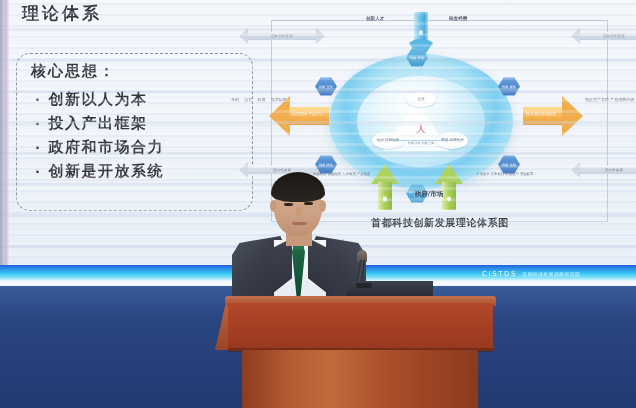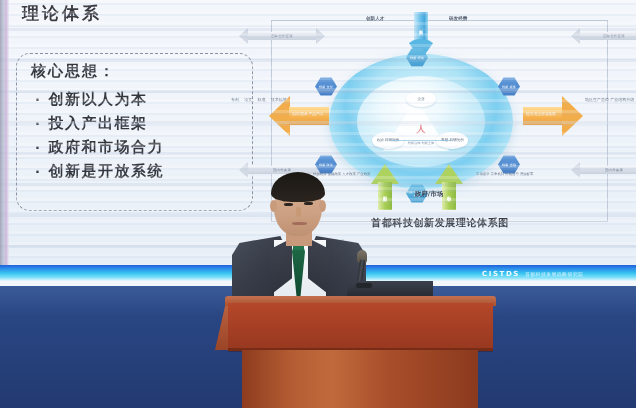--- a/index.html
+++ b/index.html
@@ -252,21 +252,21 @@
   }
   .backdrop{
     position:absolute;left:0;top:286px;width:636px;height:122px;
     background:linear-gradient(180deg,#2c4a88 0%,#27427d 50%,#223a70 100%);
   }
   .banner-logo{
     position:absolute;left:482px;top:268px;width:150px;height:12px;
     display:flex;align-items:center;gap:5px;
   }
   .logo-mark{
-    font-size:7px;font-weight:700;color:#ffffff;letter-spacing:1.6px;
+    font-size:7px;font-weight:400;color:#ffffff;letter-spacing:1.6px;
     font-family:"DejaVu Sans",sans-serif;opacity:.92;
   }
   .logo-cn{
     font-size:5px;color:#eaf8ff;letter-spacing:.3px;opacity:.88;
     font-family:"DejaVu Sans",sans-serif;
   }
   .banner-top-cn{
     position:absolute;left:258px;top:238px;font-size:8px;color:#20304f;
     opacity:.55;letter-spacing:1px;font-family:"DejaVu Sans",sans-serif;
   }

